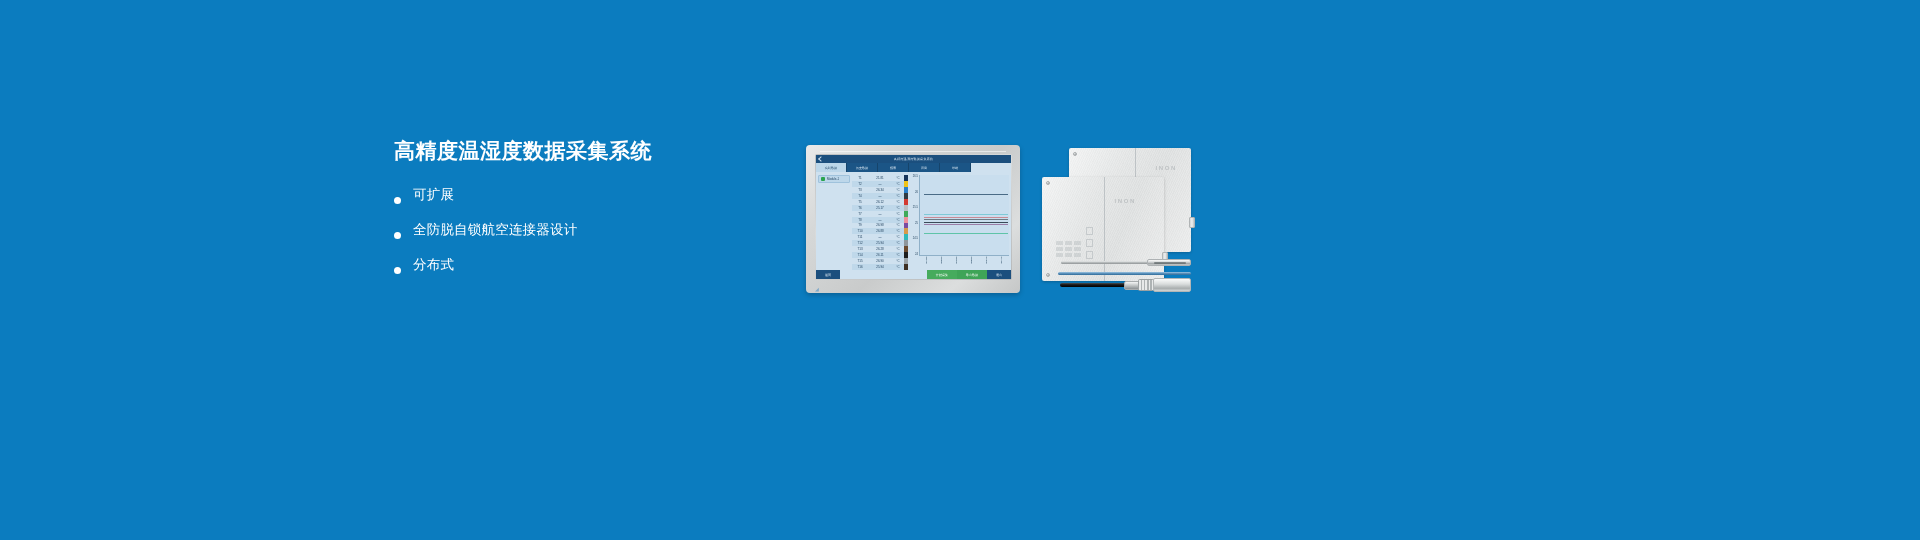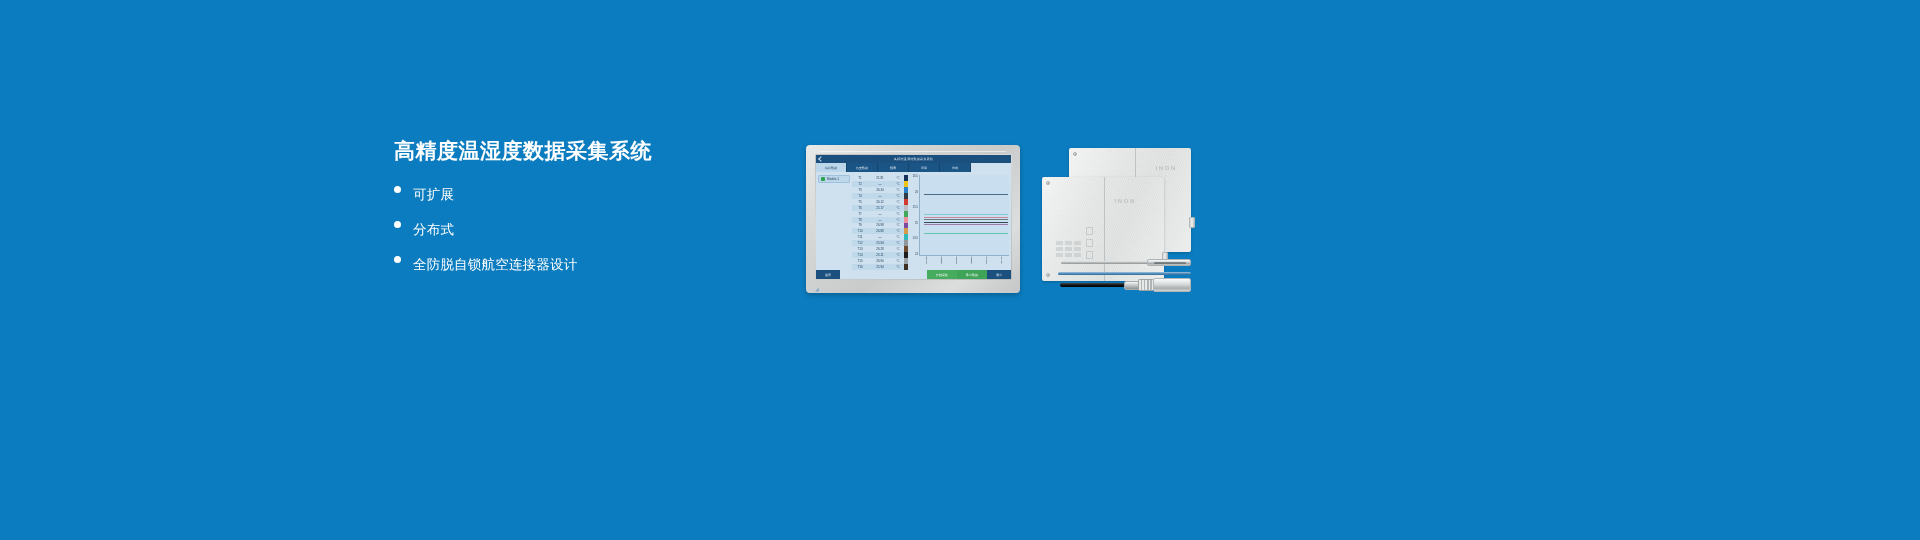--- a/index.html
+++ b/index.html
@@ -15,21 +15,21 @@
     font-size: 21px; font-weight: bold; color: #ffffff;
     letter-spacing: 0.5px; line-height: 1.25; white-space: nowrap;
   }
   .subtitle {
     margin-top: 18px; font-size: 13.5px; color: #ffffff;
     font-weight: normal; line-height: 1.3; white-space: nowrap;
     letter-spacing: 0.2px;
   }
   .features { margin-top: 22px; list-style: none; }
   .feature-item {
-    display: flex; align-items: flex-start;
+    display: flex; align-items: flex-end;
     margin-bottom: 17px; color: #ffffff; font-size: 13.5px;
     letter-spacing: 0.2px;
   }
   .bullet {
     width: 7px; height: 7px; border-radius: 50%;
     background: #ffffff; margin-right: 12px; flex: 0 0 auto;
   }
 
   
   .panel-pc {
@@ -241,25 +241,25 @@
 
 <div class="copy">
   <div class="headline">高精度温湿度数据采集系统</div>
   <ul class="features">
     <li class="feature-item">
       <span class="bullet"></span>
       <span>可扩展</span>
     </li>
     <li class="feature-item">
       <span class="bullet"></span>
-      <span>分布式</span>
+      <span>全防脱自锁航空连接器设计</span>
     </li>
     <li class="feature-item">
       <span class="bullet"></span>
-      <span>全防脱自锁航空连接器设计</span>
+      <span>分布式</span>
     </li>
   </ul>
 </div>
 
 <div class="panel-pc">
   <div class="pc-inner-bezel">
     <div class="screen">
 
       <div class="scr-titlebar">
         <span class="scr-back-icon"></span>

